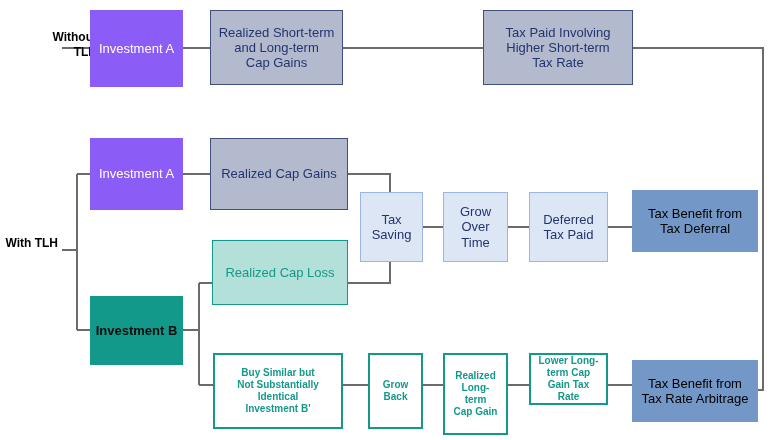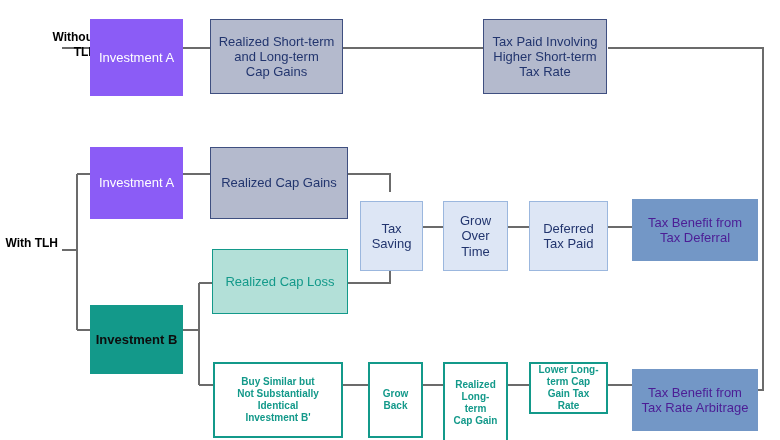--- a/index.html
+++ b/index.html
@@ -15,21 +15,20 @@
   .node{
     position:absolute;
     box-sizing:border-box;
     display:flex;
     align-items:center;
     justify-content:center;
     text-align:center;
     line-height:1.18;
     white-space:pre-line;
     z-index:2;
-    margin-top:9px;
   }
 
   
   .navy{
     background:#8b5cf6;
     color:#ffffff;
     font-size:13px;
     border:none;
   }
   .teal-solid{
@@ -46,21 +45,21 @@
     font-size:13px;
   }
   .paleblue{
     background:#dde6f5;
     border:1px solid #9bb7de;
     color:#22356e;
     font-size:13px;
   }
   .midblue{
     background:#7397c6;
-    color:#4c1d95;
+    color:#000000;
     font-size:13px;
     border:none;
   }
   .mint{
     background:#b3e0d8;
     border:1px solid #13998a;
     color:#13998a;
     font-size:13px;
   }
   .teal-outline{
@@ -132,21 +131,21 @@
 
   <div class="branch-label" style="left:0px;top:236px;width:58px;">With
 TLH</div>
 
   <div class="node navy" style="left:90px;top:10px;width:93px;height:77px;">Investment A</div>
 
   <div class="node gray" style="left:210px;top:10px;width:133px;height:75px;">Realized Short-term
 and Long-term
 Cap Gains</div>
 
-  <div class="node gray" style="left:483px;top:10px;width:124px;height:75px;">Tax Paid Involving
+  <div class="node gray" style="left:483px;top:10px;width:150px;height:75px;">Tax Paid Involving
 Higher Short-term
 Tax Rate</div>
 
   <div class="node navy" style="left:90px;top:138px;width:93px;height:72px;">Investment A</div>
 
   <div class="node gray" style="left:210px;top:138px;width:138px;height:72px;">Realized Cap Gains</div>
 
   <div class="node mint" style="left:212px;top:240px;width:136px;height:65px;">Realized Cap Loss</div>
 
   <div class="node teal-solid" style="left:90px;top:296px;width:93px;height:69px;">Investment B</div>

